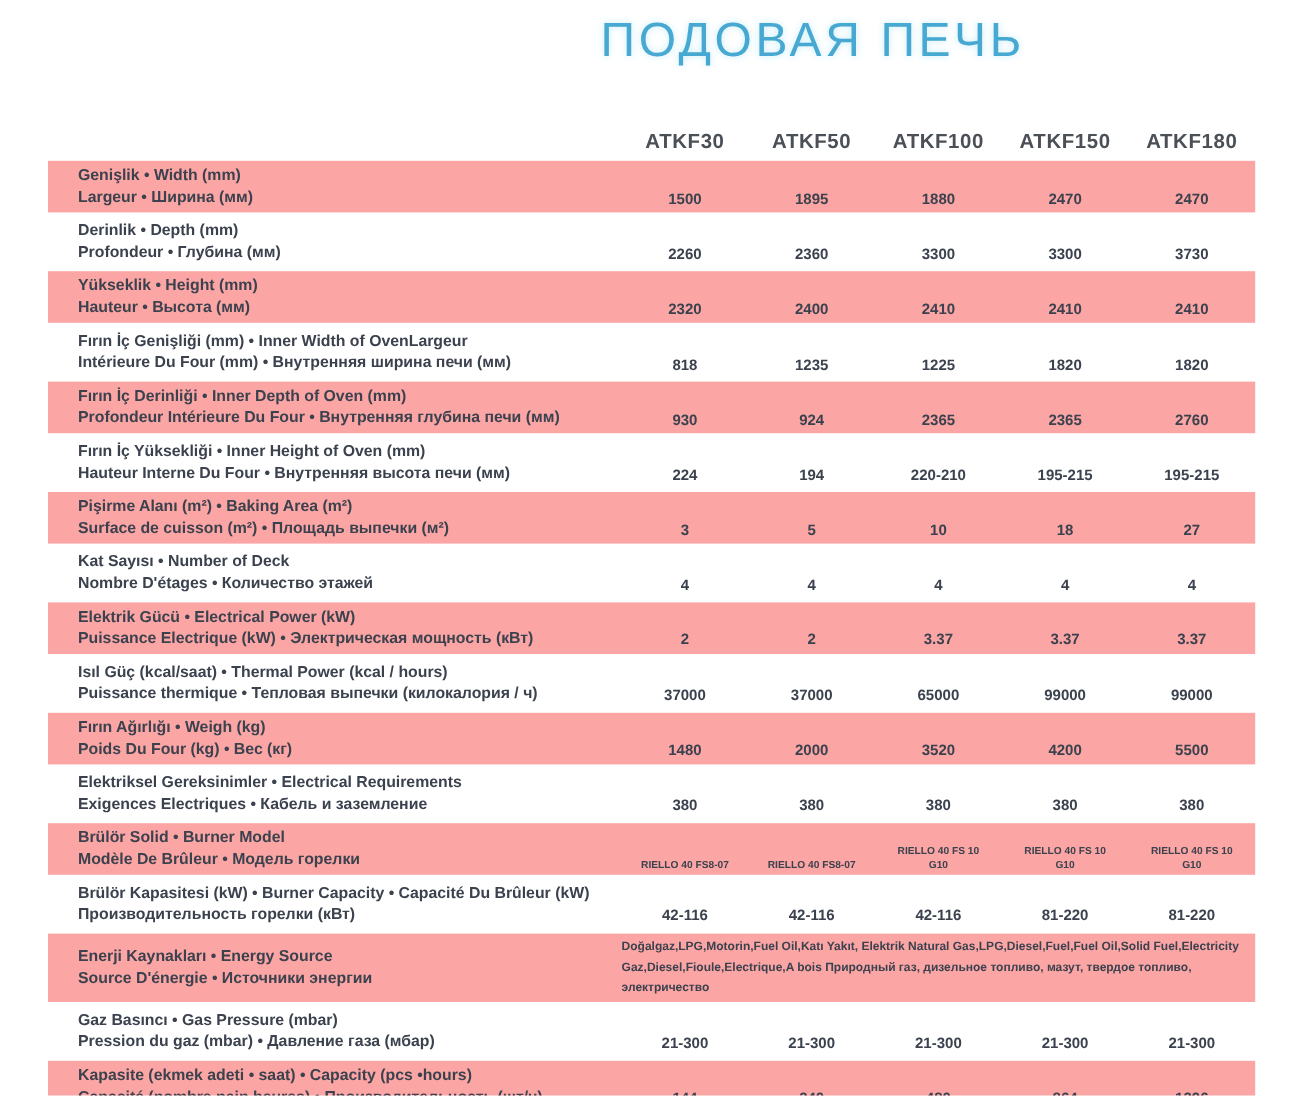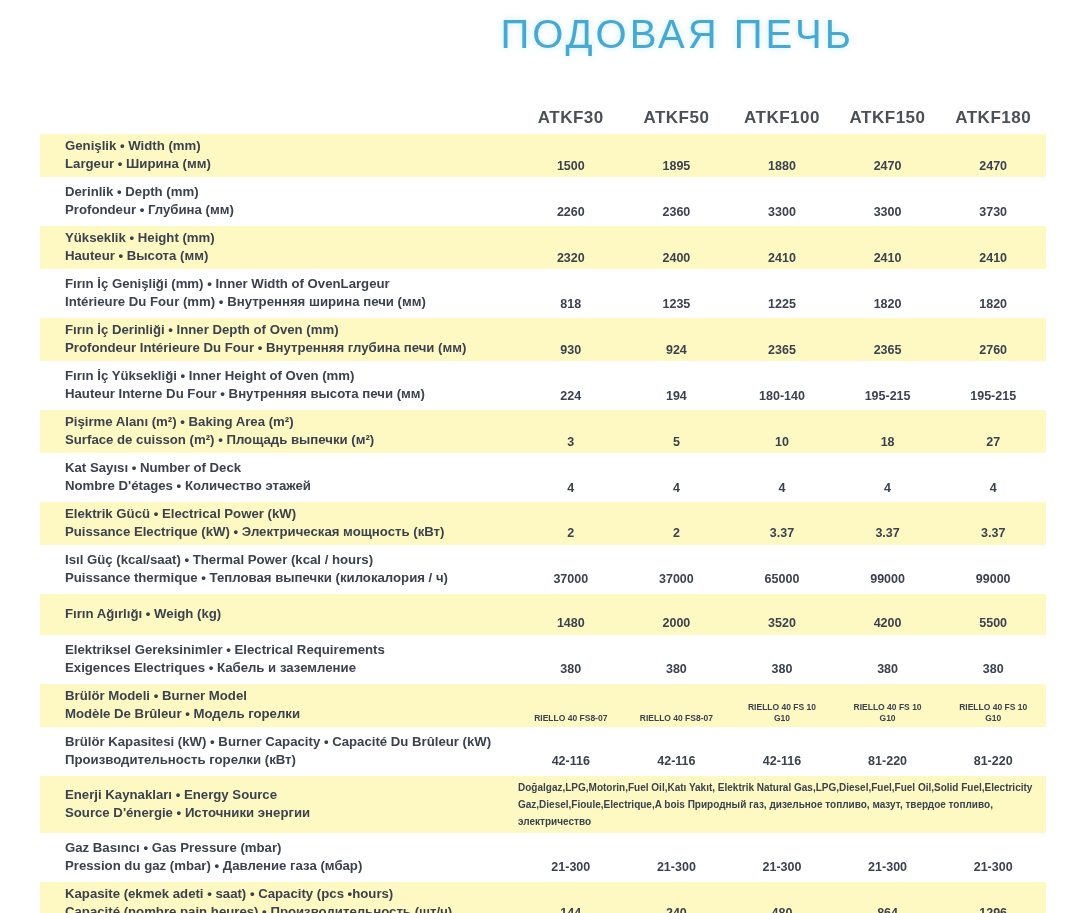--- a/index.html
+++ b/index.html
@@ -24,21 +24,21 @@
   .header-spacer { width: 478px; }
   .hcell {
     flex: 1; text-align: center;
     font-size: 17px; font-weight: 700; color: #4b5057; letter-spacing: .5px;
   }
 
   .row {
     display: flex; align-items: center;
     min-height: 41px; margin-bottom: 3px; padding: 3px 0;
   }
-  .row.blue { background: #fef9c3; }
+  .row.blue { background: #fca5a5; }
 
   .label-cell { width: 478px; padding-left: 25px; }
   .l1, .l2 {
     font-size: 13.2px; font-weight: 600; color: #3b424e; line-height: 1.4;
     white-space: nowrap;
   }
 
   .values { flex: 1; display: flex; align-self: stretch; align-items: flex-end; }
   .vcell {
     flex: 1; text-align: center;
@@ -140,21 +140,21 @@
   </div>
 
   <div class="row">
     <div class="label-cell">
       <div class="l1">Fırın İç Yüksekliği • Inner Height of Oven (mm)</div>
       <div class="l2">Hauteur Interne Du Four • Внутренняя высота печи (мм)</div>
     </div>
     <div class="values">
             <div class="vcell">224</div>
             <div class="vcell">194</div>
-            <div class="vcell">180-140</div>
+            <div class="vcell">220-210</div>
             <div class="vcell">195-215</div>
             <div class="vcell">195-215</div>
           </div>
   </div>
 
   <div class="row blue">
     <div class="label-cell">
       <div class="l1">Pişirme Alanı (m²) • Baking Area (m²)</div>
       <div class="l2">Surface de cuisson (m²) • Площадь выпечки (м²)</div>
     </div>
@@ -205,20 +205,21 @@
             <div class="vcell">37000</div>
             <div class="vcell">65000</div>
             <div class="vcell">99000</div>
             <div class="vcell">99000</div>
           </div>
   </div>
 
   <div class="row blue">
     <div class="label-cell">
       <div class="l1">Fırın Ağırlığı • Weigh (kg)</div>
+      <div class="l2">Poids Du Four (kg) • Вес (кг)</div>
     </div>
     <div class="values">
             <div class="vcell">1480</div>
             <div class="vcell">2000</div>
             <div class="vcell">3520</div>
             <div class="vcell">4200</div>
             <div class="vcell">5500</div>
           </div>
   </div>
 
@@ -231,21 +232,21 @@
             <div class="vcell">380</div>
             <div class="vcell">380</div>
             <div class="vcell">380</div>
             <div class="vcell">380</div>
             <div class="vcell">380</div>
           </div>
   </div>
 
   <div class="row blue small-vals">
     <div class="label-cell">
-      <div class="l1">Brülör Modeli • Burner Model</div>
+      <div class="l1">Brülör Solid • Burner Model</div>
       <div class="l2">Modèle De Brûleur • Модель горелки</div>
     </div>
     <div class="values">
             <div class="vcell">RIELLO 40 FS8-07</div>
             <div class="vcell">RIELLO 40 FS8-07</div>
             <div class="vcell">RIELLO 40 FS 10
 G10</div>
             <div class="vcell">RIELLO 40 FS 10
 G10</div>
             <div class="vcell">RIELLO 40 FS 10

